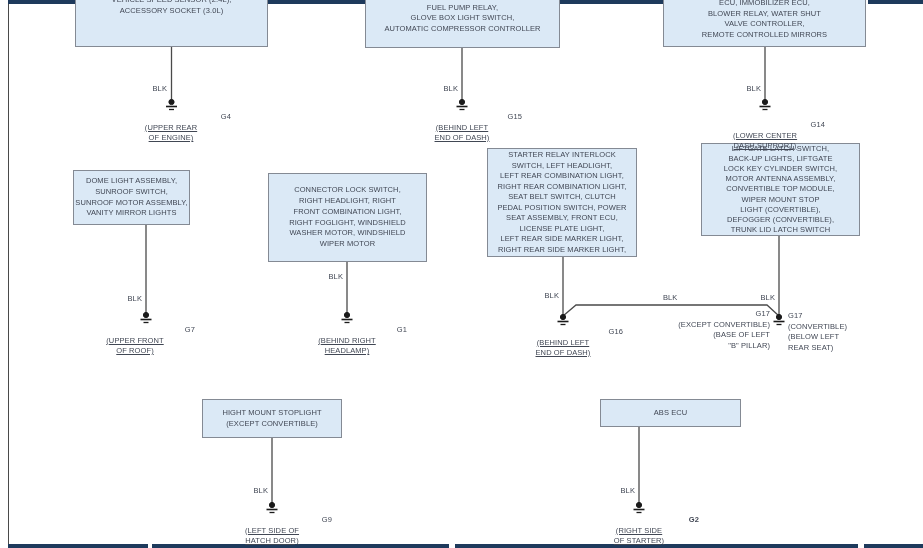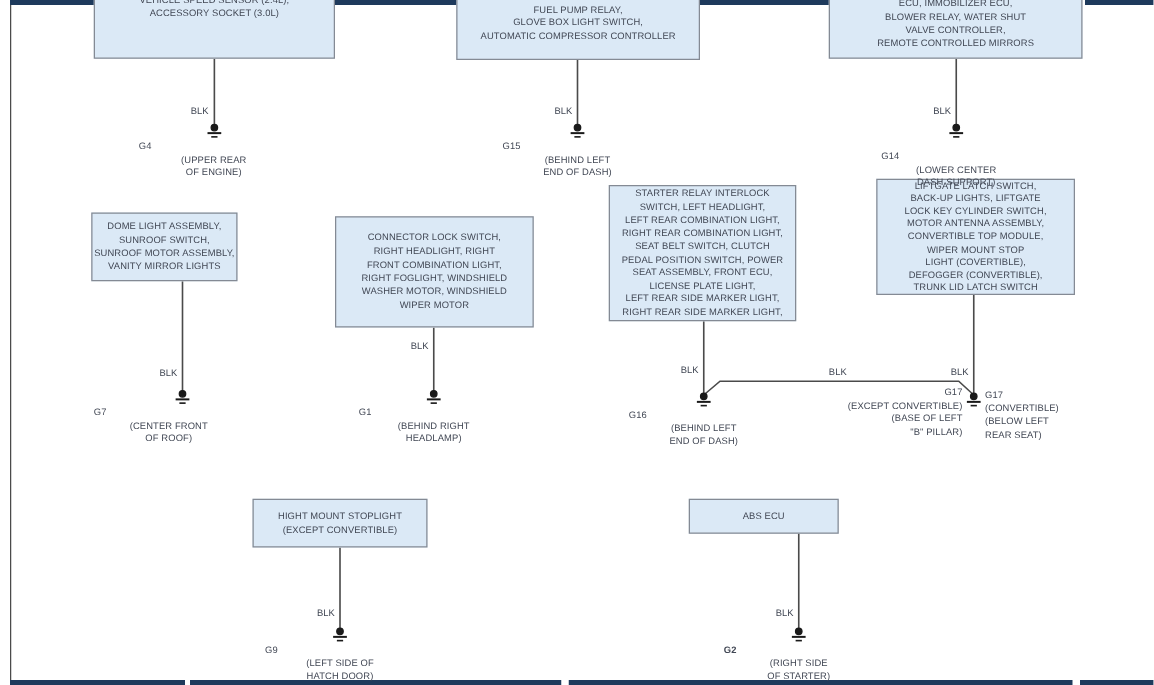--- a/index.html
+++ b/index.html
@@ -14,22 +14,22 @@
     display:flex;align-items:center;justify-content:center;
     box-sizing:border-box;
   }
   .cbox .bt{
     text-align:center;white-space:pre-line;font-size:7.5px;line-height:10.8px;
     letter-spacing:.1px;width:100%;
   }
   .cbox.flexend{align-items:flex-end;}
   .lbl{position:absolute;font-size:7.5px;line-height:10.5px;letter-spacing:.1px;}
   .blk{width:34px;text-align:right;}
-  .gname{text-align:left;}
-  .gloc{text-align:center;white-space:pre-line;}
+  .gname{text-align:right;}
+  .gloc{text-align:center;white-space:pre-line;text-decoration:underline;}
   .gblock{position:absolute;width:120px;text-align:center;}
   .gblock .gname{margin-bottom:0px;}
   .ml{white-space:pre-line;}
   svg{position:absolute;left:0;top:0;}
 </style>
 </head>
 <body>
 
 <div id="stage">
 
@@ -163,21 +163,21 @@
 LIGHT (COVERTIBLE),
 DEFOGGER (CONVERTIBLE),
 TRUNK LID LATCH SWITCH</div>
   </div>
 
   <div class="cbox" style="left:202px;top:399px;width:140px;height:39px;">
     <div class="bt">HIGHT MOUNT STOPLIGHT
 (EXCEPT CONVERTIBLE)</div>
   </div>
 
-  <div class="cbox" style="left:551px;top:399px;width:120px;height:28px;">
+  <div class="cbox" style="left:600px;top:399px;width:141px;height:28px;">
     <div class="bt">ABS ECU</div>
   </div>
 
   <div class="lbl blk" style="left:133px;top:84px;">BLK</div>
   <div class="lbl blk" style="left:424px;top:84px;">BLK</div>
   <div class="lbl blk" style="left:727px;top:84px;">BLK</div>
   <div class="lbl blk" style="left:108px;top:294px;">BLK</div>
   <div class="lbl blk" style="left:309px;top:272px;">BLK</div>
   <div class="lbl blk" style="left:525px;top:291px;">BLK</div>
   <div class="lbl" style="left:663px;top:293px;">BLK</div>
@@ -198,21 +198,21 @@
   </div>
 
   <div class="gblock" style="left:705px;top:120px;">
     <div class="lbl gname" style="position:static;">G14</div>
     <div class="lbl gloc" style="position:static;">(LOWER CENTER
 DASH SUPPORT)</div>
   </div>
 
   <div class="gblock" style="left:75px;top:325px;">
     <div class="lbl gname" style="position:static;">G7</div>
-    <div class="lbl gloc" style="position:static;">(CENTER FRONT
+    <div class="lbl gloc" style="position:static;">(UPPER FRONT
 OF ROOF)</div>
   </div>
 
   <div class="gblock" style="left:287px;top:325px;">
     <div class="lbl gname" style="position:static;">G1</div>
     <div class="lbl gloc" style="position:static;">(BEHIND RIGHT
 HEADLAMP)</div>
   </div>
 
   <div class="gblock" style="left:503px;top:327px;">

